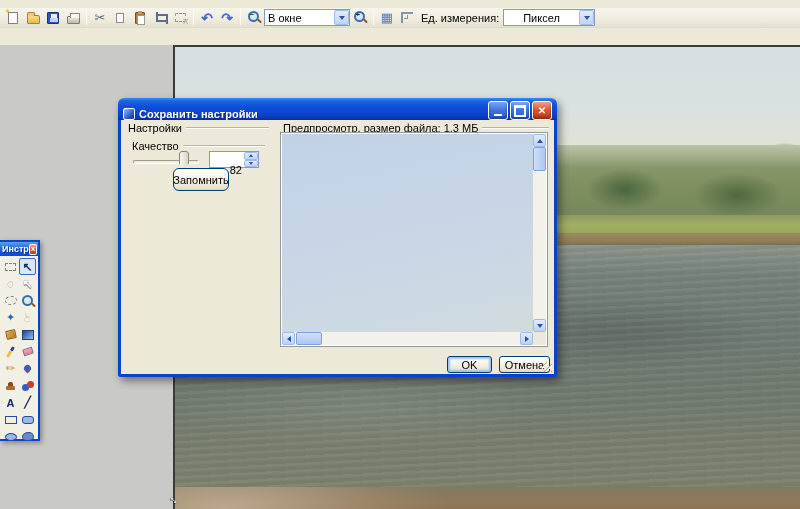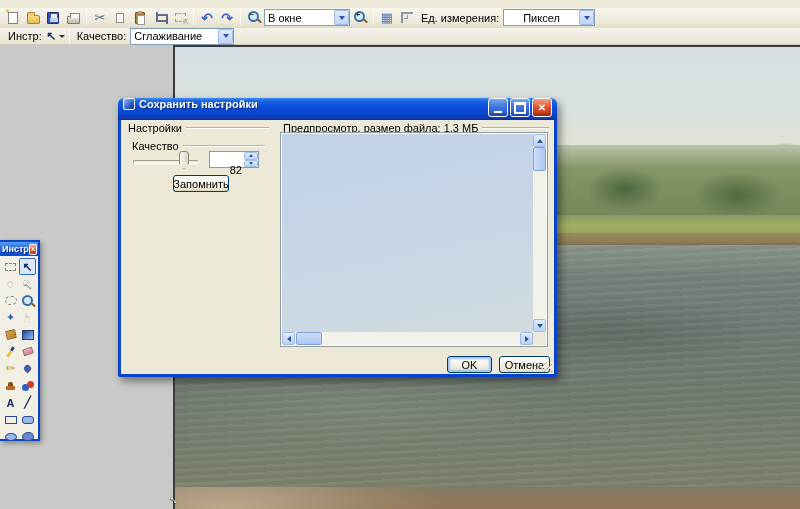--- a/index.html
+++ b/index.html
@@ -138,21 +138,21 @@
   .i-text::before { content:"A"; font-size:11px; font-weight:bold; color:#1A2A6A; }
   .i-line::before { content:"╱"; font-size:11px; font-weight:bold; color:#1A2A6A; }
   .i-rect { width:12px; height:8px; border:1px solid #2A4A9A; }
   .i-roundrect { width:12px; height:8px; border:1px solid #2A4A9A; border-radius:3px; background:#9CB8E8; }
   .i-ellipse { width:12px; height:8px; border:1px solid #2A4A9A; border-radius:50%; background:#9CB8E8; }
   .i-freeform { width:12px; height:9px; background:#6A8AD0; border:1px solid #2A4A9A; border-radius:60% 40% 55% 45%/55% 60% 40% 50%; }
 
   
   .dialog { position:absolute; left:118px; top:98px; width:439px; height:279px; z-index:20;
     box-shadow:3px 4px 9px rgba(0,0,0,.45); border-radius:7px 7px 3px 3px; }
-  .dlg-titlebar { height:22px; border-radius:6px 6px 0 0; display:flex; align-items:flex-start; padding:0 5px 12px 5px;
+  .dlg-titlebar { height:22px; border-radius:6px 6px 0 0; display:flex; align-items:flex-end; padding:0 5px 0 5px;
     background:linear-gradient(180deg,#3E8BF0 0%,#1B63E4 14%,#0C4DD8 42%,#0B45CE 70%,#0A3BB4 92%,#07307E 100%); }
   .dlg-icon { width:12px; height:12px; margin-right:4px; border:1px solid #fff; border-radius:2px;
     background:linear-gradient(135deg,#9CC0F0 0%,#2A5FD0 60%,#16327E 100%); }
   .dlg-title { flex:1; color:#fff; font-weight:bold; font-size:11px; text-shadow:1px 1px 1px #0A2A80; }
   .cap-btn { width:20px; height:19px; margin-left:2px; border:1px solid #fff; border-radius:3px; color:#fff;
     display:flex; align-items:center; justify-content:center; font-size:10px; font-weight:bold;
     background:linear-gradient(180deg,#7BA7F2 0%,#3E73DE 50%,#2A5BC8 100%); box-shadow:inset 0 -2px 3px rgba(0,0,20,.3); }
   .cap-btn.close { background:linear-gradient(180deg,#F2A088 0%,#E0512A 50%,#C23A14 100%); }
   .cap-min::before { content:""; width:8px; height:2px; background:#fff; margin-top:8px; }
   .cap-max::before { content:""; width:8px; height:7px; border:2px solid #fff; border-top-width:3px; }
@@ -172,21 +172,21 @@
   .spin .val { flex:1; text-align:right; padding:12px 2px 0 0; }
   .spin .btns { width:14px; display:flex; flex-direction:column; }
   .spin .sbtn { flex:1; border:1px solid #9EBAE8; border-radius:2px; background:linear-gradient(180deg,#E2ECFC,#C0D3F4);
     display:flex; align-items:center; justify-content:center; }
   .spin .sbtn .tri-up { border-bottom-width:3px; border-left-width:2.5px; border-right-width:2.5px; }
   .spin .sbtn .tri-dn { border-top-width:3px; border-left-width:2.5px; border-right-width:2.5px; }
 
   .btn { border:1px solid #003C74; border-radius:3px; color:#000;
     background:linear-gradient(180deg,#FFFFFF 0%,#F4F1E4 55%,#E9E4CE 88%,#DDD8BE 100%);
     display:flex; align-items:center; justify-content:center; font-size:11px; }
-  .btn-remember { position:absolute; left:52px; top:55px; width:56px; height:17px; }
+  .btn-remember { position:absolute; left:52px; top:48px; width:56px; height:23px;border-radius:6px; }
   .btn-ok { position:absolute; left:326px; top:236px; width:45px; height:17px;
     box-shadow:inset 0 0 2px 2px #9DC1F4; }
   .btn-cancel { position:absolute; left:378px; top:236px; width:51px; height:17px; }
 
   .preview { position:absolute; left:159px; top:12px; width:268px; height:215px; background:#fff; border:1px solid #919B9C; }
   .pv-img { position:absolute; left:1px; top:1px; right:14px; bottom:14px;
     background:linear-gradient(168deg,#C2D2E6 0%,#C7D5E6 45%,#CDD9E2 80%,#D0DBDD 100%); }
   .pv-vscroll { position:absolute; right:1px; top:1px; width:13px; bottom:14px; background:#F2F1EA; }
   .pv-hscroll { position:absolute; left:1px; bottom:1px; height:13px; right:14px; background:#F2F1EA; display:flex; align-items:center; }
   .sc-btn { width:13px; height:13px; border:1px solid #9EBAE8; border-radius:2px;
@@ -270,35 +270,20 @@
       </div>
     <span class="tlabel">Ед. измерения:</span>
     <div class="combo" style="width:92px;padding-left:19px;">
       <span class="ctext">Пиксел</span>
       <span class="cbtn">
           <span class="tri-dn"></span>
         </span>
     </div>
   </div>
 
-  <div class="toolbar2">
-    <span class="tlabel">Инстр:</span>
-    <div class="tbtn">
-      <span class="arrow-tool"></span>
-      <span class="mini-dn"></span>
-    </div>
-    <div class="sep"></div>
-    <span class="tlabel">Качество:</span>
-    <div class="combo" style="width:104px;">
-      <span class="ctext">Сглаживание</span>
-      <span class="cbtn">
-          <span class="tri-dn"></span>
-        </span>
-    </div>
-  </div>
 
   <div class="canvas">
     <div class="photo">
       <div class="band sky"></div>
       <div class="band palms"></div>
       <div class="band trees"></div>
       <div class="band grass"></div>
       <div class="band bank"></div>
       <div class="band water"></div>
       <div class="band foreshore"></div>

